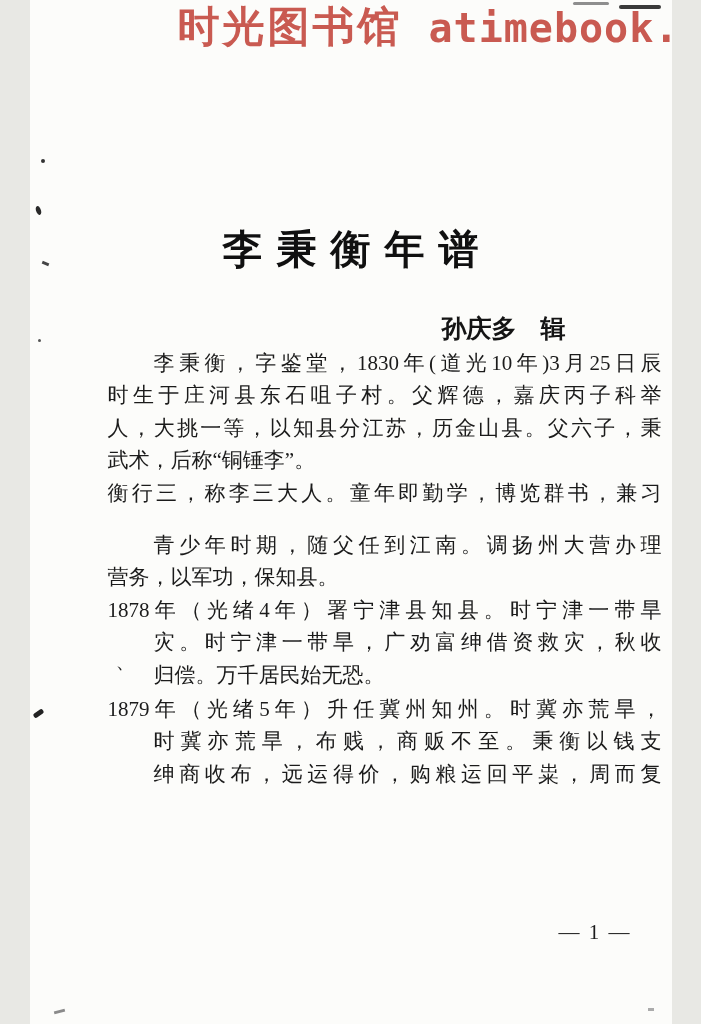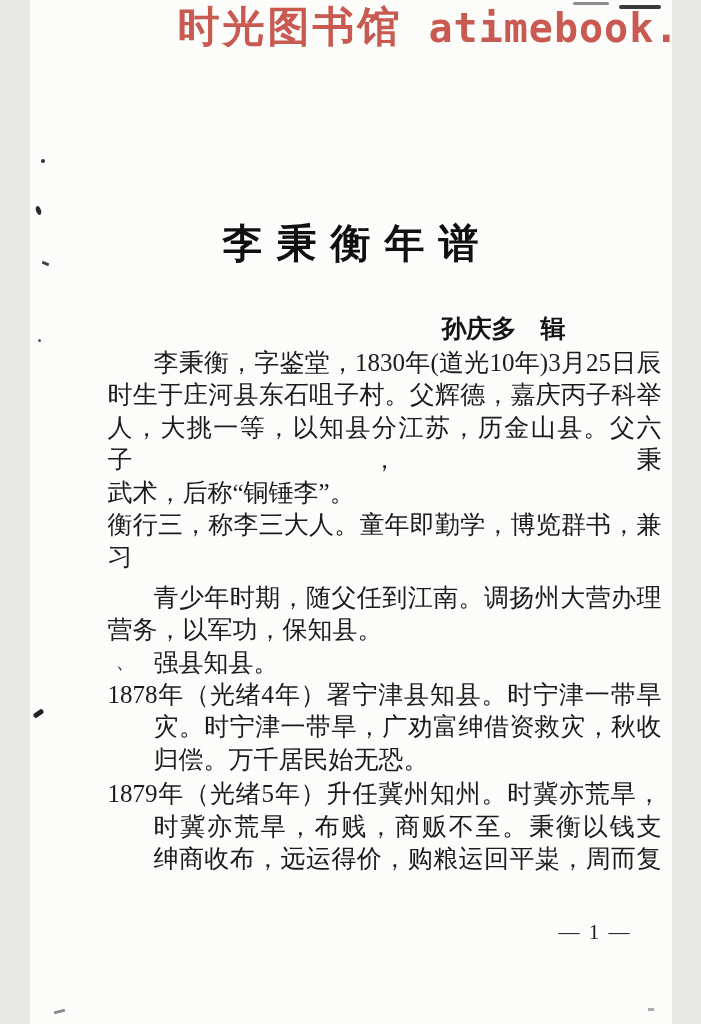--- a/index.html
+++ b/index.html
@@ -28,45 +28,45 @@
     font-weight:bold;font-size:40px;line-height:48px;
     letter-spacing:1px;
   }
   
   .dash{position:absolute;border-radius:2px;}
   .dash1{left:543px;top:2px;width:36px;height:3px;background:#8e8e8e;}
   .dash2{left:589px;top:5px;width:42px;height:4px;background:#3a3a3a;}
   .dash3{left:643px;top:9px;width:56px;height:4px;background:#2b2b2b;}
   
   .title{
-    position:absolute;top:216px;left:0;width:100%;
+    position:absolute;top:222px;left:0;width:100%;
     text-align:center;
     font-size:40px;font-weight:bold;
     letter-spacing:14px;
     padding-left:14px; 
     box-sizing:border-box;
     color:#101010;
   }
   
   .byline{
     position:absolute;top:312px;right:106px;
     font-size:25px;font-weight:bold;color:#141414;
     white-space:nowrap;
   }
   .byline .role{margin-left:24px;}
   
   .content{
     position:absolute;left:78px;top:347px;width:554px;
-    font-size:25px;line-height:32.4px;
+    font-size:21px;line-height:32.4px;
     color:#1b1b1b;
   }
   .line{white-space:nowrap;}
   .line.fill{white-space:normal;text-align:justify;text-align-last:justify;}
   .line.ind{text-indent:46px;}
-  .line.gap{margin-top:8px;}
+  .line.gap{margin-top:20px;}
   .line.gap2{margin-top:2px;}
   
   .margin-mark{
     position:absolute;left:86px;top:648px;
     font-size:20px;color:#222;
   }
   
   .page-number{
     position:absolute;top:920px;right:40px;
     font-size:21px;letter-spacing:2px;color:#1b1b1b;
@@ -102,21 +102,20 @@
   </div>
 
   <div class="content">
     <div class="line fill ind">李秉衡，字鉴堂，1830年(道光10年)3月25日辰</div>
     <div class="line fill">时生于庄河县东石咀子村。父辉德，嘉庆丙子科举</div>
     <div class="line fill">人，大挑一等，以知县分江苏，历金山县。父六子，秉</div>
     <div class="line">武术，后称“铜锤李”。</div>
     <div class="line fill">衡行三，称李三大人。童年即勤学，博览群书，兼习</div>
     <div class="line fill ind gap">青少年时期，随父任到江南。调扬州大营办理</div>
     <div class="line">营务，以军功，保知县。</div>
-    <div class="line ind">强县知县。</div>
     <div class="line fill">1878年（光绪4年）署宁津县知县。时宁津一带旱</div>
     <div class="line fill ind">灾。时宁津一带旱，广劝富绅借资救灾，秋收</div>
     <div class="line ind">归偿。万千居民始无恐。</div>
     <div class="line fill gap2">1879年（光绪5年）升任冀州知州。时冀亦荒旱，</div>
     <div class="line fill ind">时冀亦荒旱，布贱，商贩不至。秉衡以钱支</div>
     <div class="line fill ind">绅商收布，远运得价，购粮运回平粜，周而复</div>
   </div>
 
   <span class="margin-mark">、</span>
 

